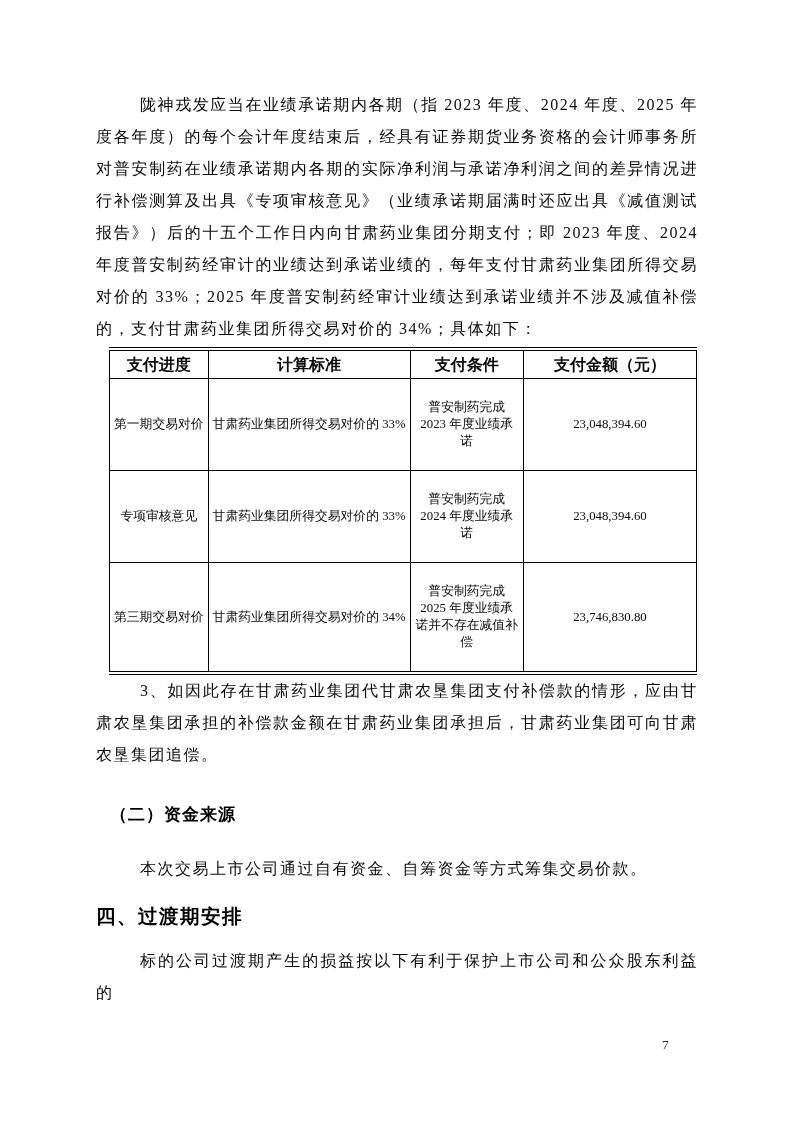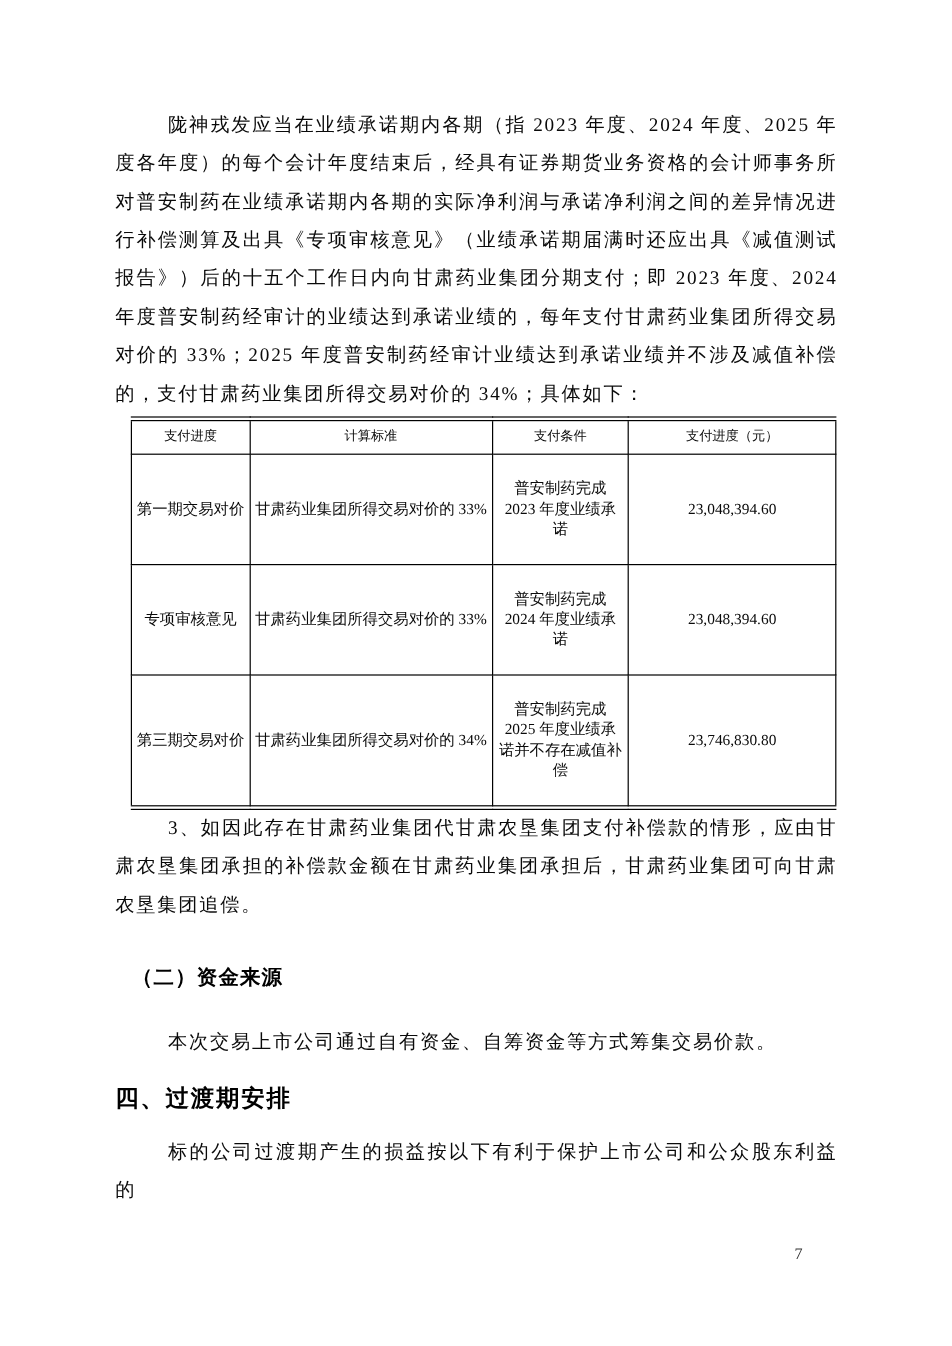--- a/index.html
+++ b/index.html
@@ -39,22 +39,22 @@
   }
   .paytable th, .paytable td {
     border:1px solid #000;
     border-top-width:1px;
     text-align:center;
     vertical-align:middle;
     padding:20px 4px;
   }
   .paytable thead th {
     font-family:"Liberation Sans","DejaVu Sans",sans-serif;
-    font-weight:normal;
-    font-size:11px;
+    font-weight:bold;
+    font-size:16px;
     padding:5px 2px;
     white-space:nowrap;
   }
   .paytable td:nth-child(1),
   .paytable td:nth-child(2),
   .paytable td:nth-child(4) { white-space:nowrap; }
   .paytable col.c1 { width:16.5%; }
   .paytable col.c2 { width:32%; }
   .paytable col.c3 { width:20.5%; }
   .paytable col.c4 { width:31%; }
@@ -103,21 +103,21 @@
         <col class="c1">
           <col class="c2">
           <col class="c3">
           <col class="c4">
       </colgroup>
       <thead>
         <tr>
           <th>支付进度</th>
           <th>计算标准</th>
           <th>支付条件</th>
-          <th>支付进度（元）</th>
+          <th>支付金额（元）</th>
         </tr>
       </thead>
       <tbody>
         <tr>
           <td>第一期交易对价</td>
           <td>甘肃药业集团所得交易对价的 33%</td>
           <td>普安制药完成 2023 年度业绩承诺</td>
           <td>23,048,394.60</td>
         </tr>
         <tr>

